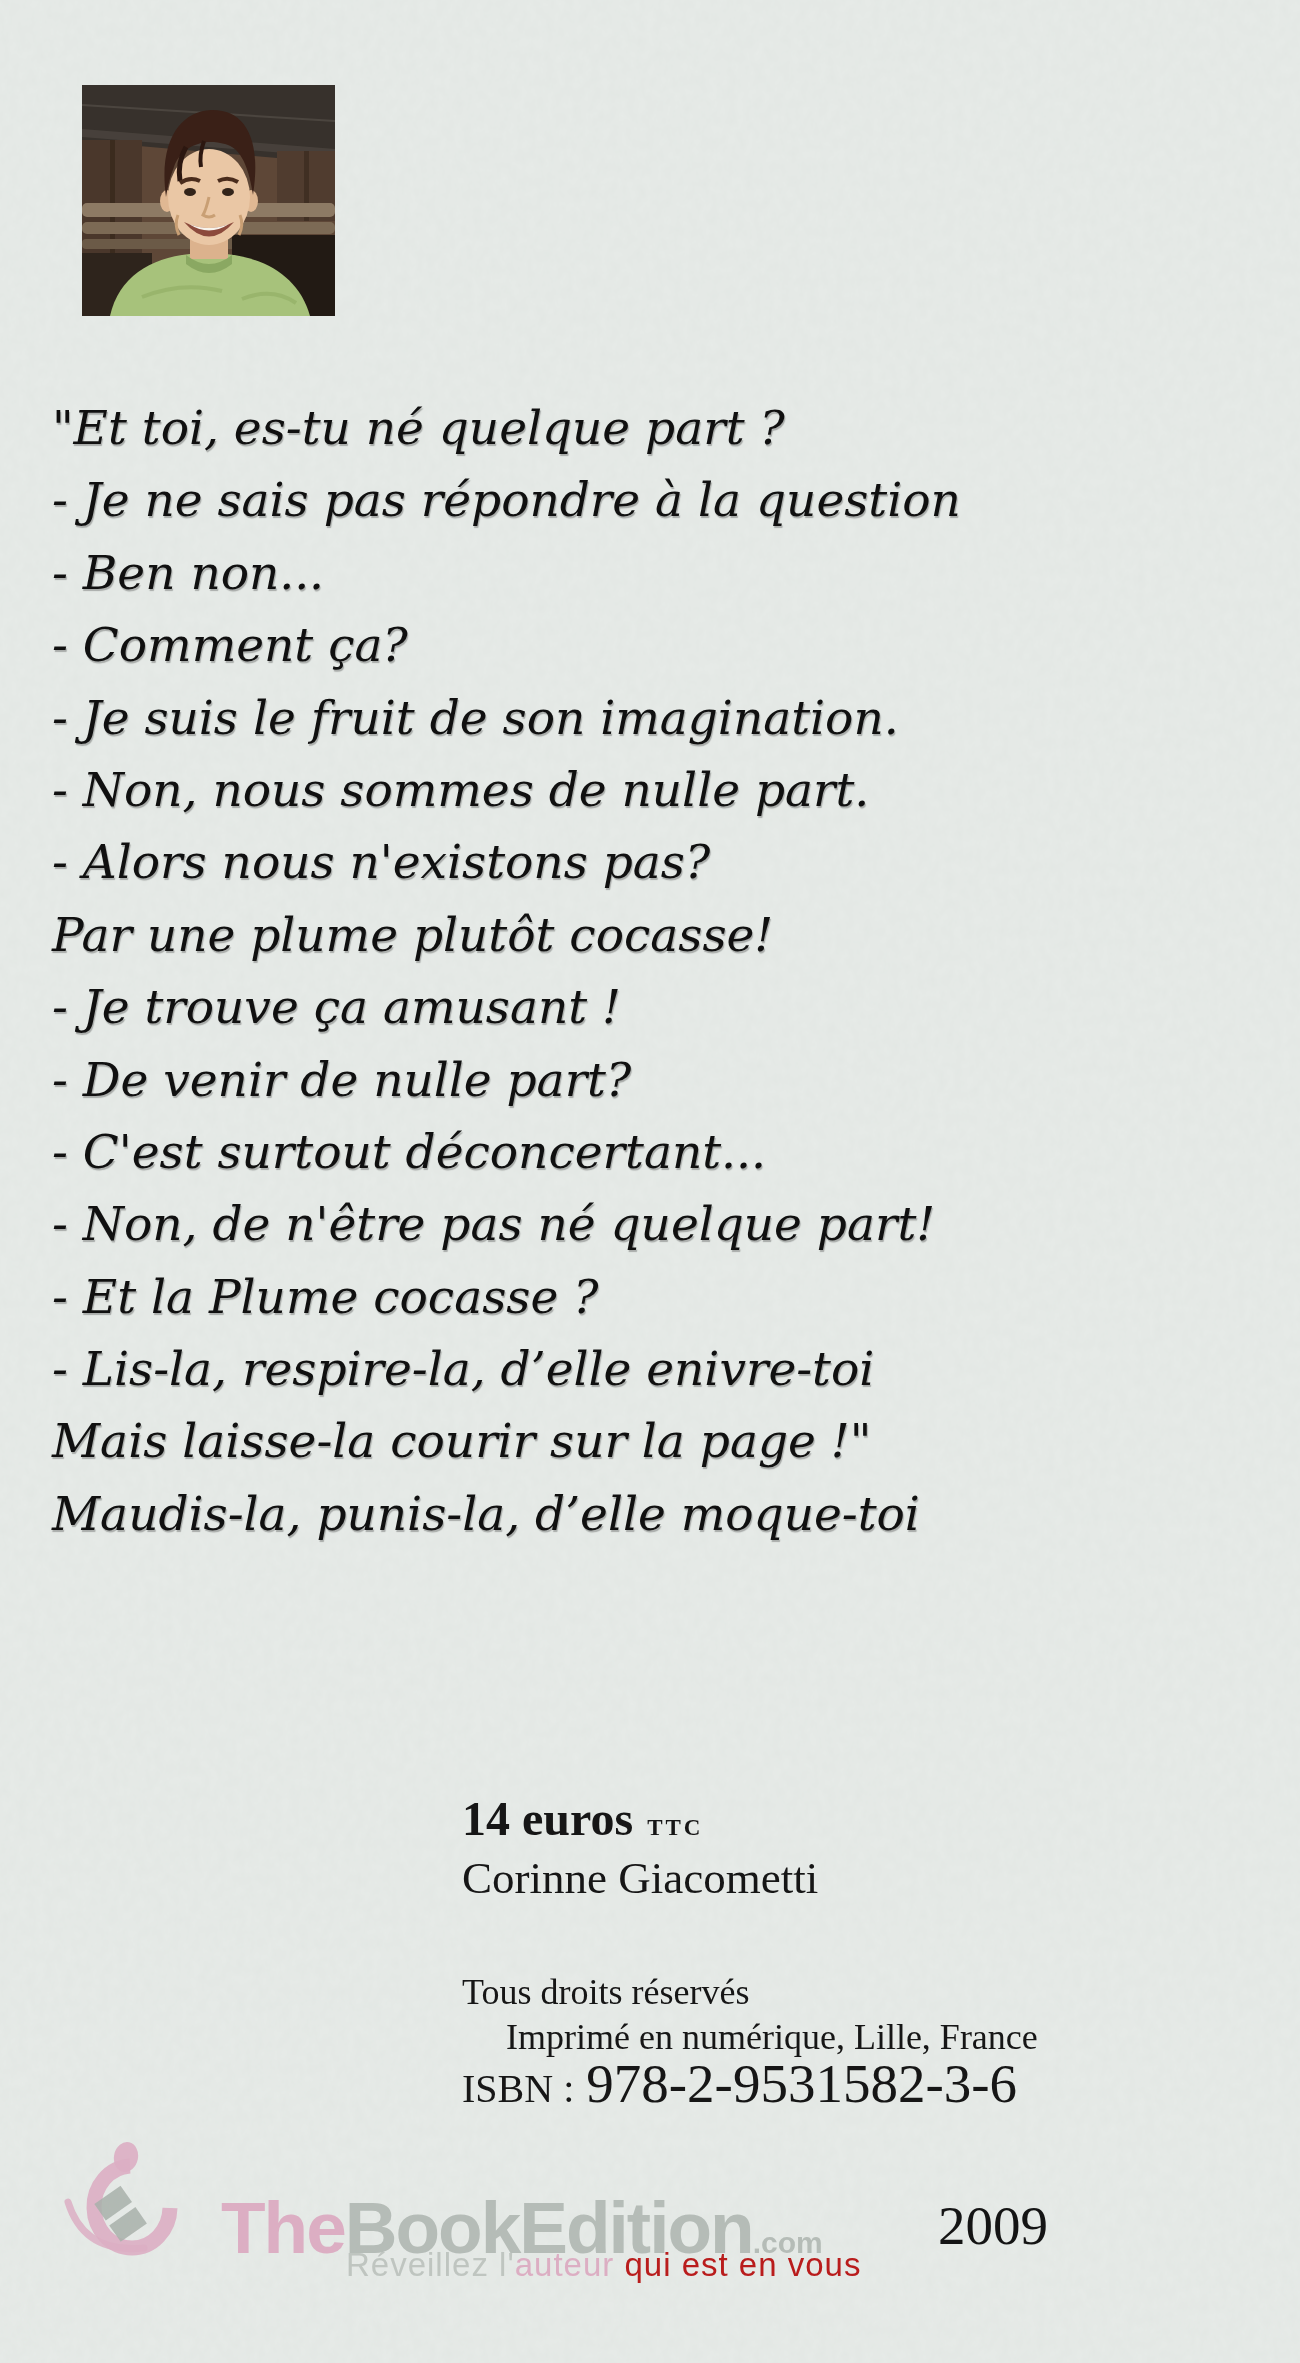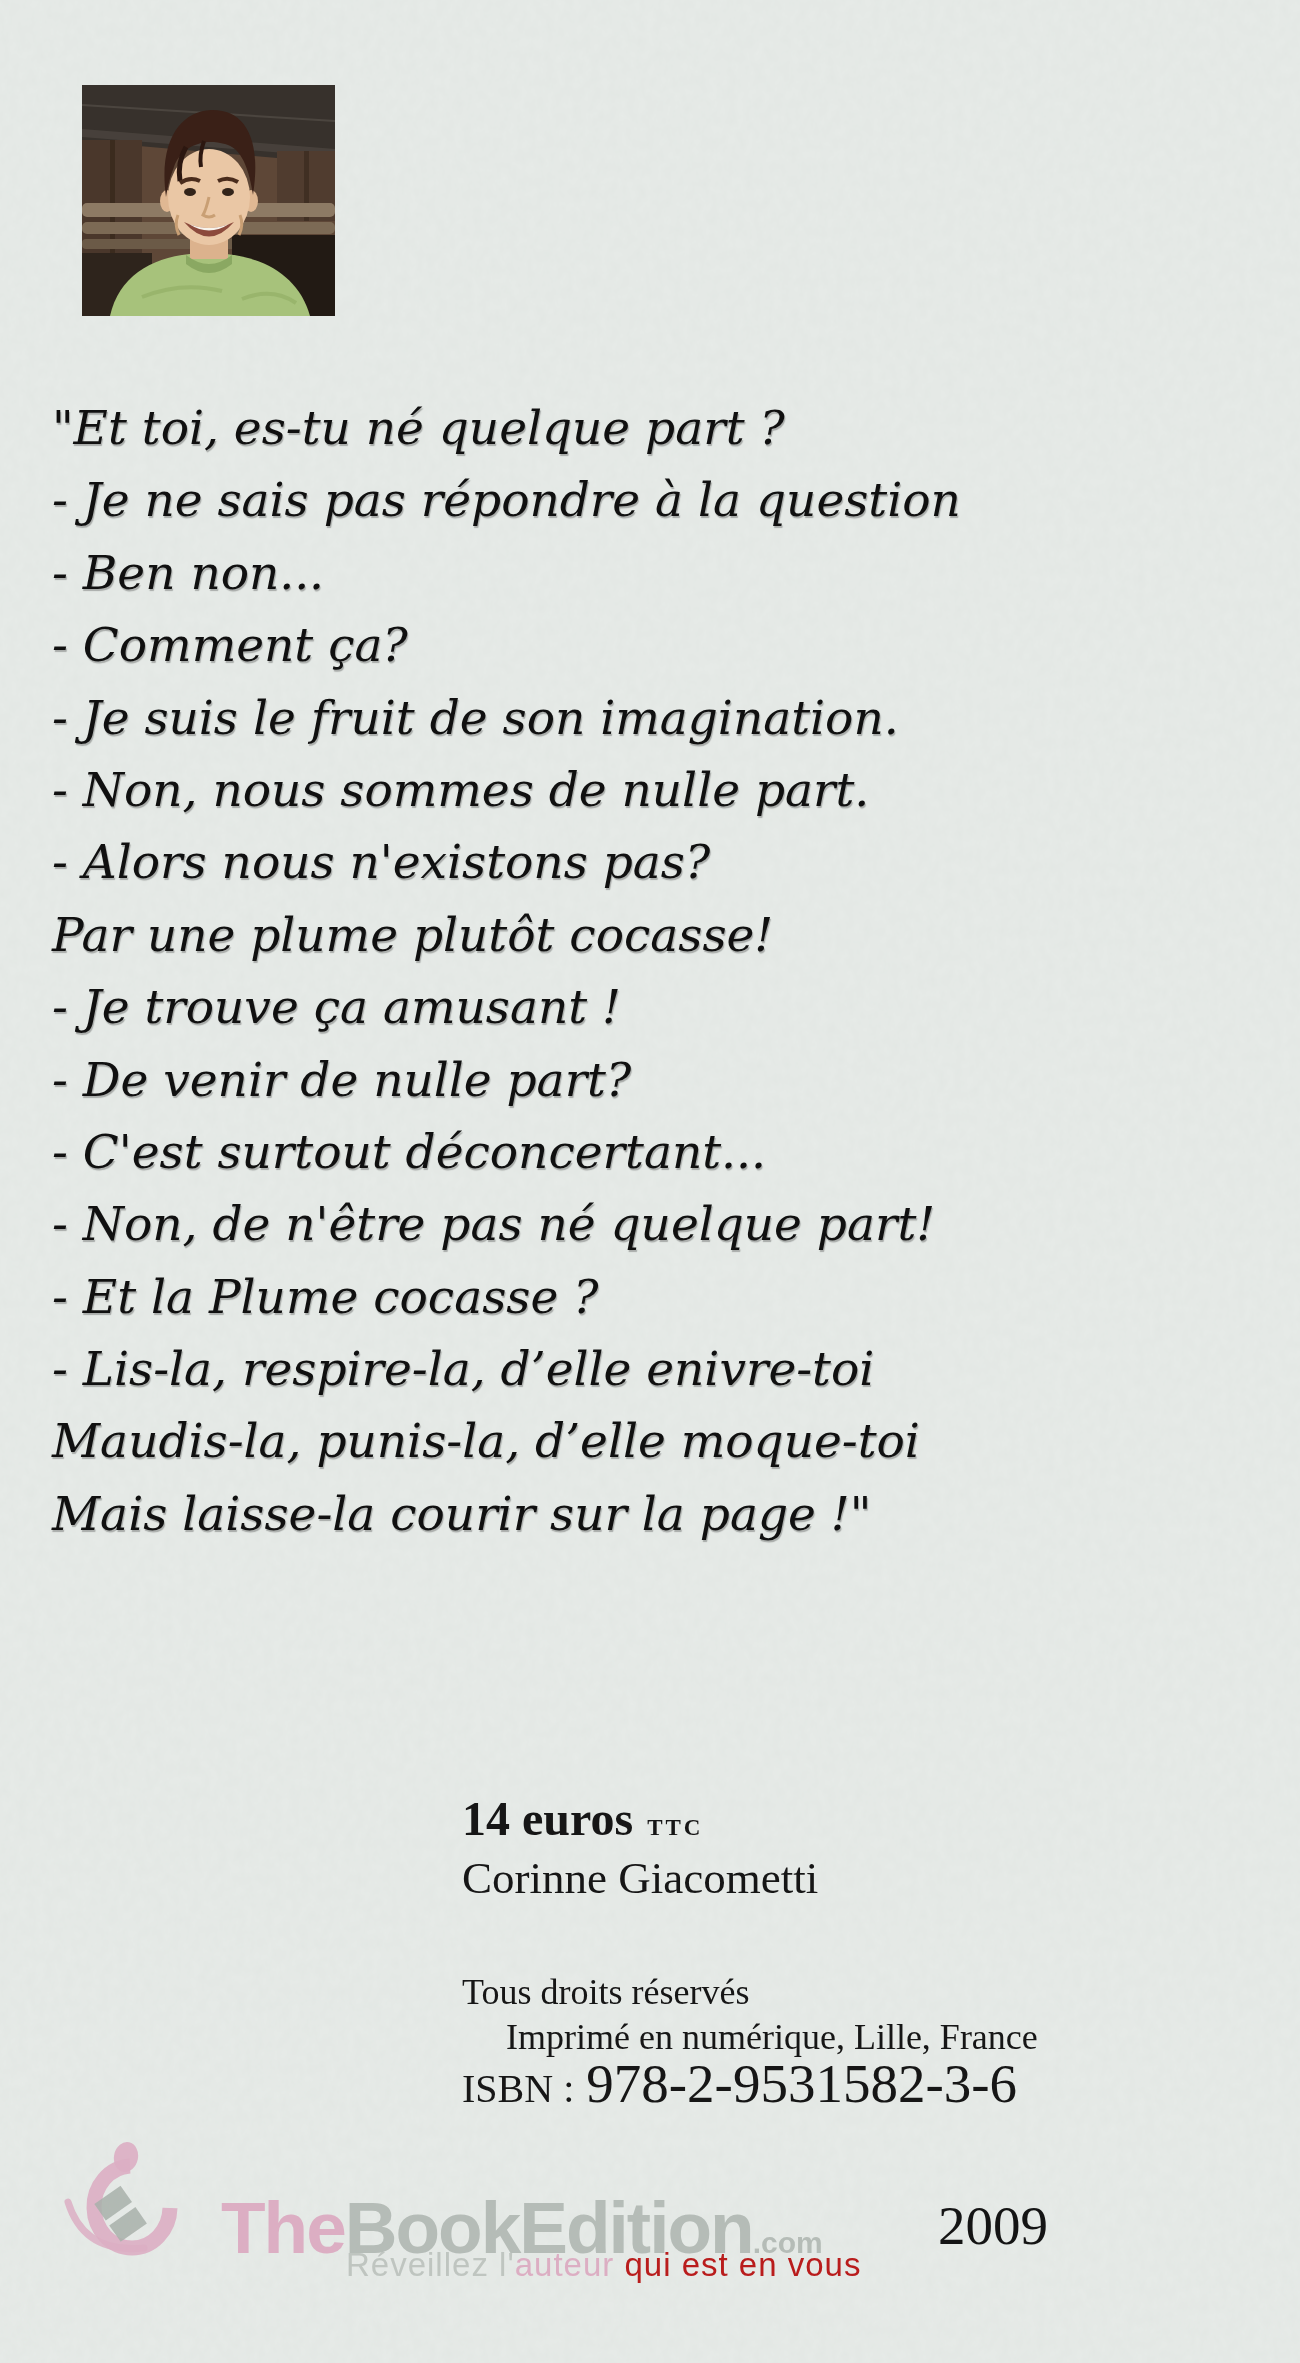--- a/index.html
+++ b/index.html
@@ -134,22 +134,22 @@
     <div class="quote-line">- Je suis le fruit de son imagination.</div>
     <div class="quote-line">- Non, nous sommes de nulle part.</div>
     <div class="quote-line">- Alors nous n'existons pas?</div>
     <div class="quote-line">Par une plume plutôt cocasse!</div>
     <div class="quote-line">- Je trouve ça amusant !</div>
     <div class="quote-line">- De venir de nulle part?</div>
     <div class="quote-line">- C'est surtout déconcertant...</div>
     <div class="quote-line">- Non, de n'être pas né quelque part!</div>
     <div class="quote-line">- Et la Plume cocasse ?</div>
     <div class="quote-line">- Lis-la, respire-la, d’elle enivre-toi</div>
+    <div class="quote-line">Mais laisse-la courir sur la page !"</div>
     <div class="quote-line">Maudis-la, punis-la, d’elle moque-toi</div>
-    <div class="quote-line">Mais laisse-la courir sur la page !"</div>
   </div>
 
   <div class="info-line price-line">
     <span>14 euros</span><span class="tax-suffix">TTC</span>
   </div>
   <div class="info-line author-line">Corinne Giacometti</div>
 
   <div class="info-line rights-line">Tous droits réservés</div>
   <div class="info-line printing-line">Imprimé en numérique, Lille, France</div>
   <div class="info-line isbn-line">

